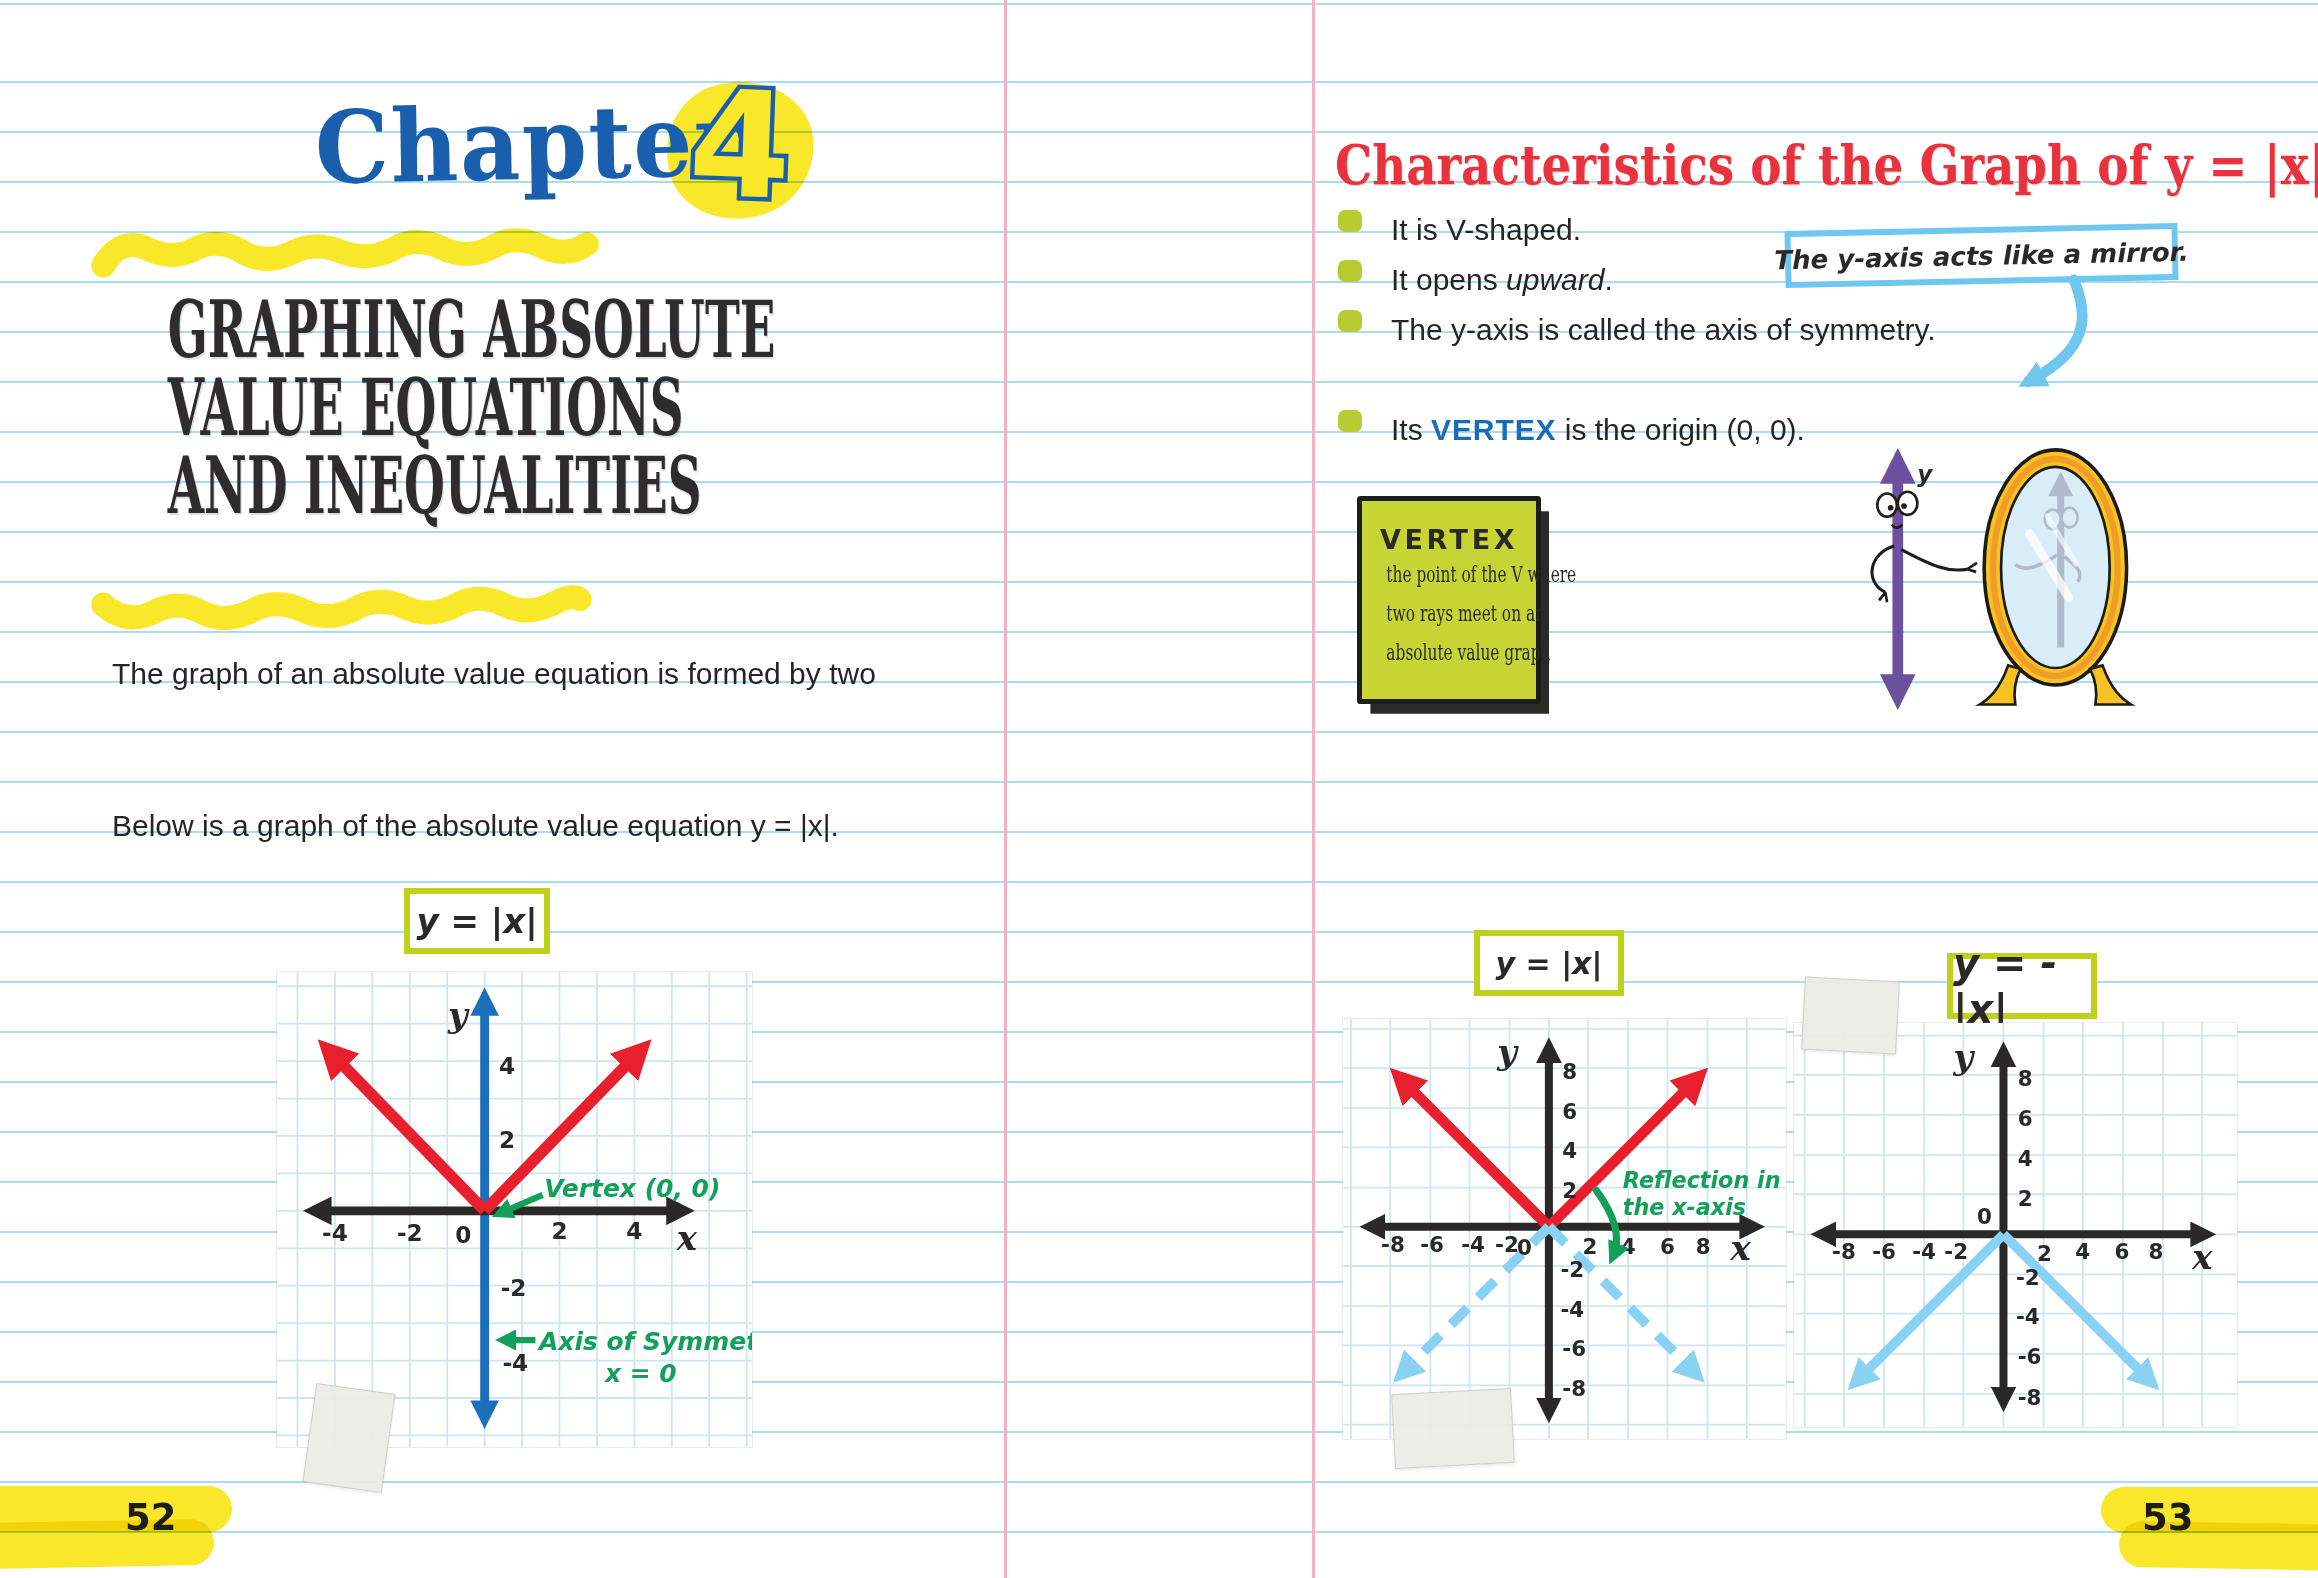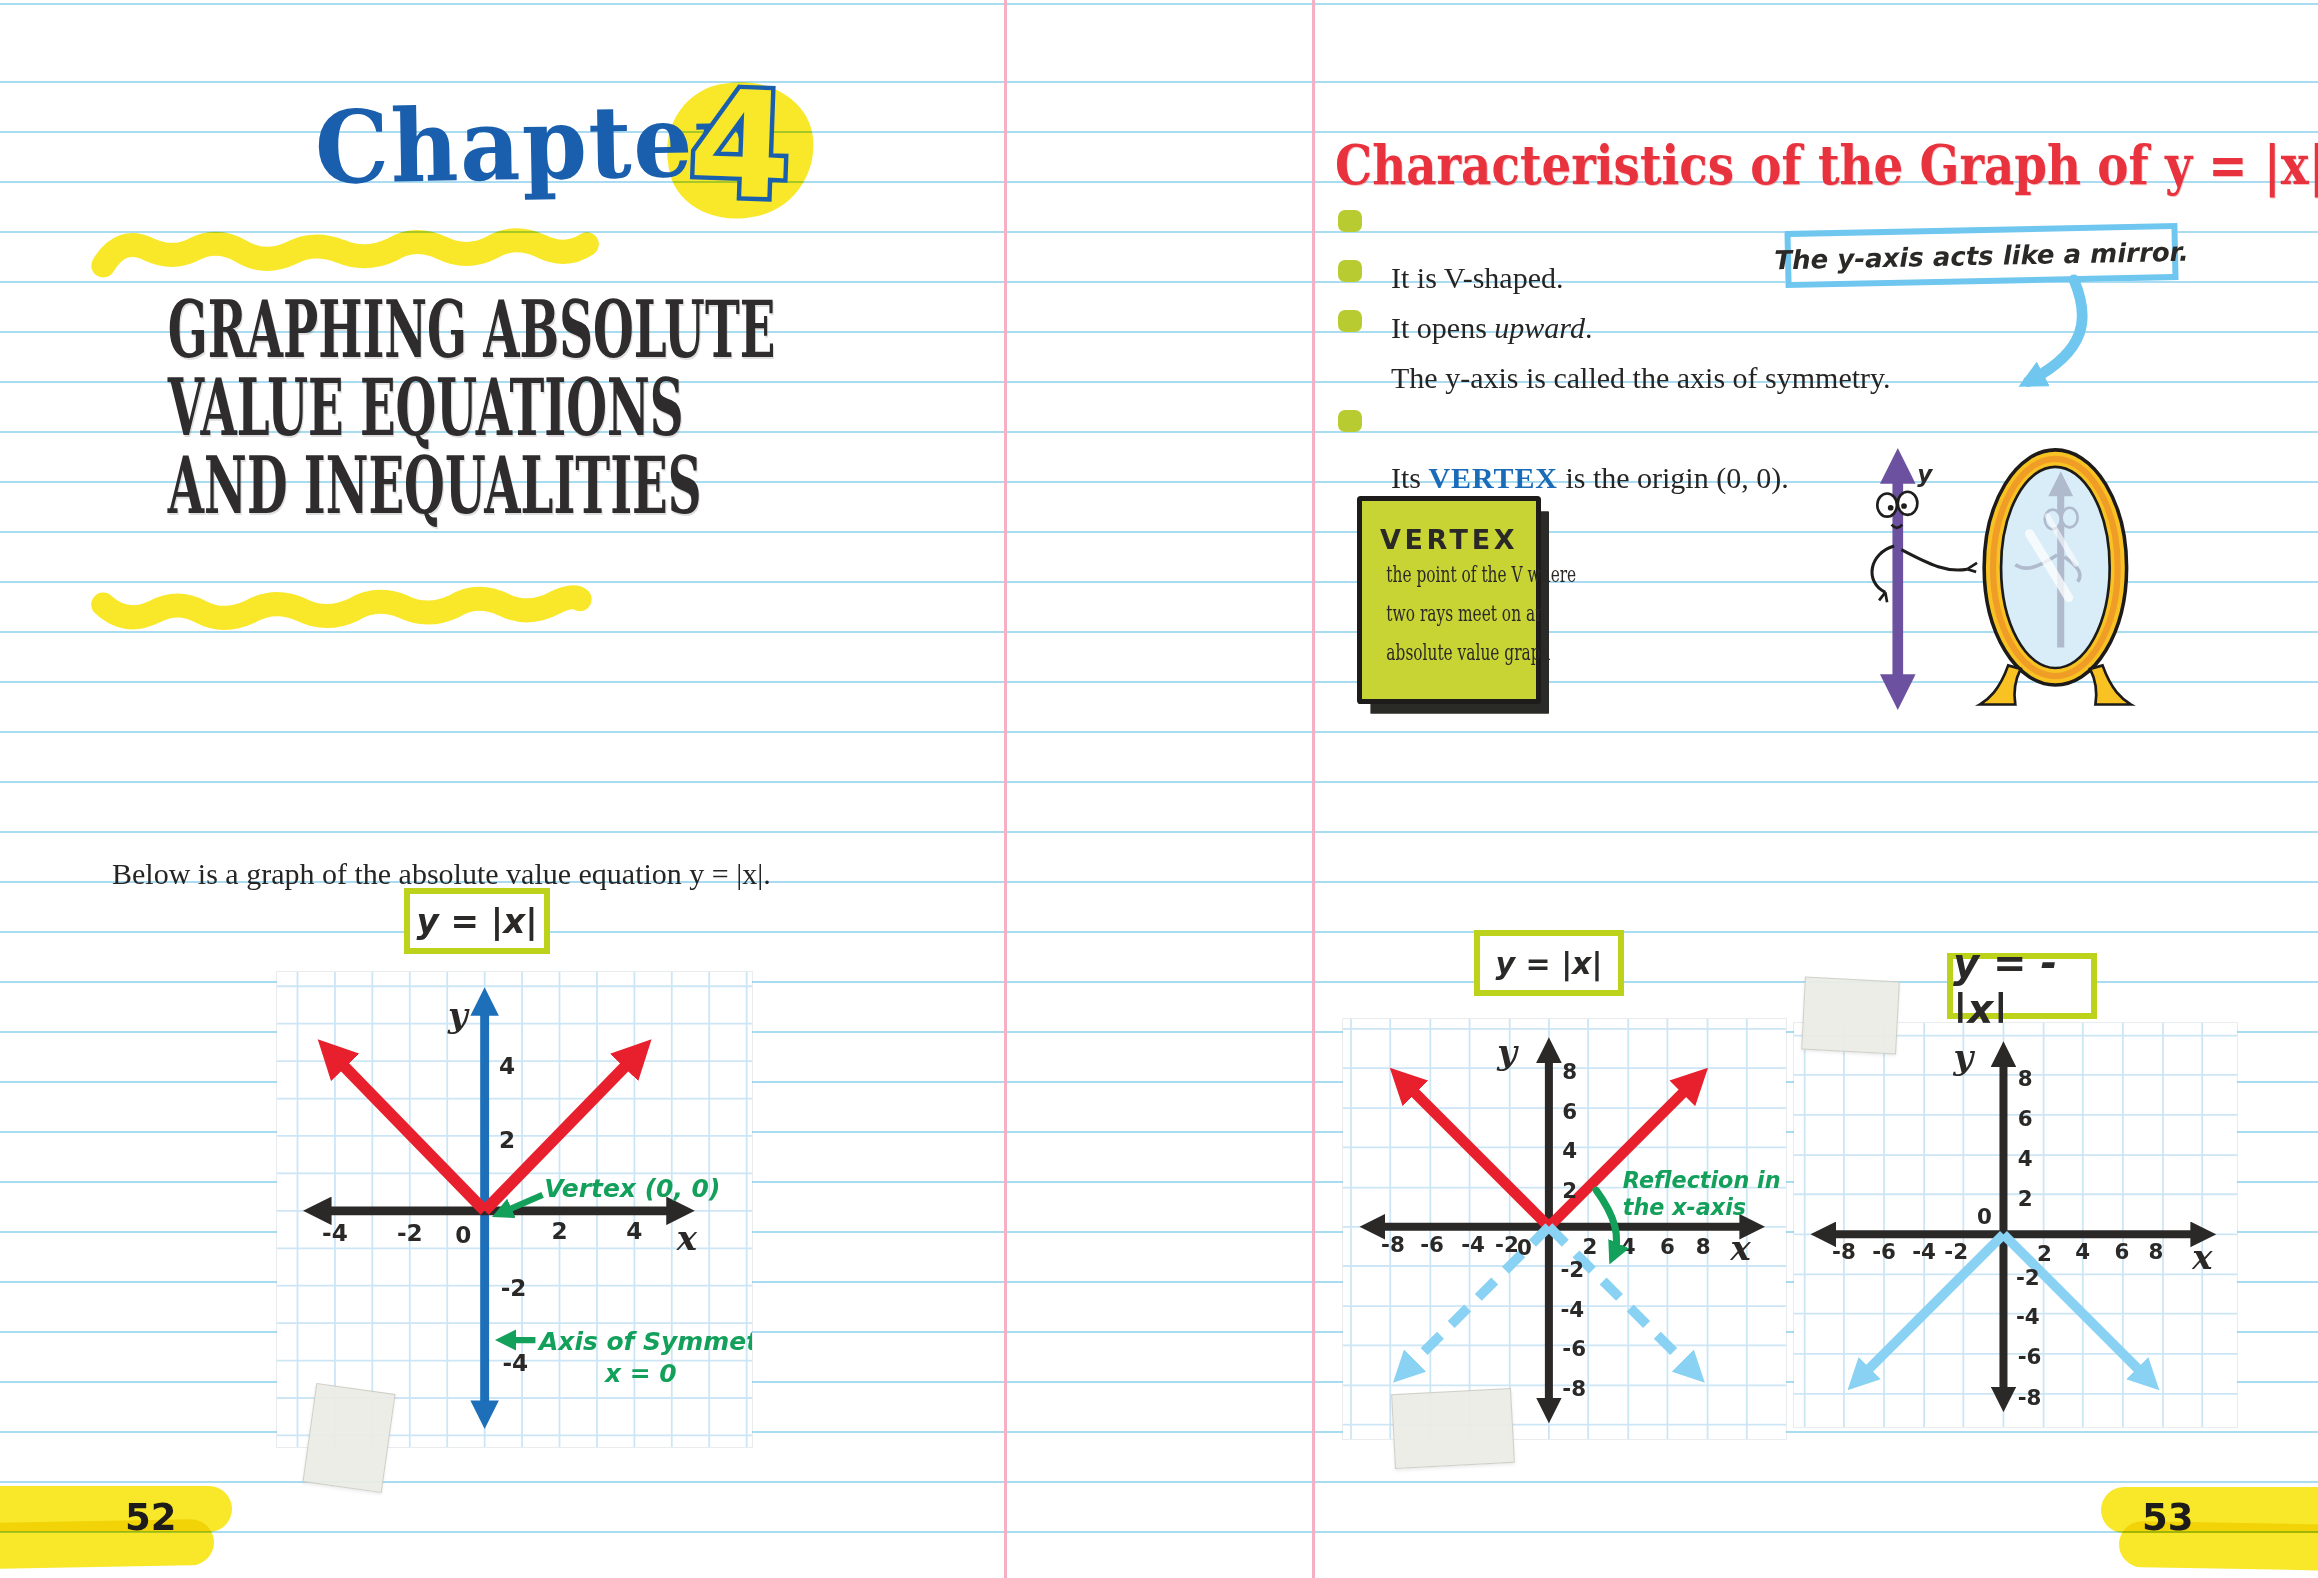--- a/index.html
+++ b/index.html
@@ -10,21 +10,21 @@
     background-position:0 33px;}
   .pinkline{position:absolute;top:0;bottom:0;width:2.7px;background:#f6b0c4;}
   .abs{position:absolute;}
   .hl{mix-blend-mode:multiply;}
   
   .chapter-word{font-family:"DejaVu Serif",serif;font-weight:bold;color:#1a5fae;
     font-size:100px;transform:scaleX(.93) rotate(-1deg);transform-origin:left top;letter-spacing:1.8px;}
   .big-title div{font-family:"DejaVu Serif",serif;font-weight:bold;color:#2e2c2c;
     font-size:78px;line-height:78px;transform:scaleX(.6);transform-origin:center;white-space:nowrap;
     text-shadow:1.8px 1.8px 0 rgba(40,40,40,.15);}
-  .hand{font-family:Liberation Serif, serif;color:#262524;margin-top:48px;}
+  .hand{font-family:Liberation Sans, sans-serif;color:#262524;}
   .body-text{font-size:30px;line-height:50px;white-space:nowrap;}
   .green-note{fill:#13a05a;font-family:"DejaVu Sans",sans-serif;font-style:italic;font-weight:bold;}
   .eq-box{background:#fff;border:6.2px solid #bcd21b;display:flex;align-items:center;justify-content:center;
     font-size:34px;font-weight:bold;font-style:italic;}
   .red-heading{font-family:"DejaVu Serif",serif;font-weight:bold;color:#e8323d;font-size:55px;
     transform:scaleX(.85);transform-origin:left top;white-space:nowrap;text-shadow:0.9px 0.9px 0 rgba(232,50,61,.3);}
   .bullet-sq{position:absolute;width:24px;height:22px;background:#b8cc32;border-radius:7.1px;}
   .bullet-text{position:absolute;font-size:30px;line-height:50px;white-space:nowrap;}
   .vertex-word{color:#1b6cb8;font-weight:bold;letter-spacing:0.9px;}
   .callout{background:#fff;border:6.2px solid #6fc6ef;display:flex;align-items:center;justify-content:center;
@@ -67,20 +67,21 @@
   <div>GRAPHING ABSOLUTE</div>
   <div>VALUE EQUATIONS</div>
   <div>AND INEQUALITIES</div>
 </div>
 
 <svg class="abs hl" style="left:89px;top:578px;" width="504" height="62" viewBox="0 0 565 70">
   <path d="M 14,30 Q 40,54 72,38 Q 98,24 124,38 Q 150,52 180,38 Q 208,22 238,36 Q 266,50 296,36 Q 322,20 352,32 Q 380,46 410,32 Q 436,16 466,30 Q 494,44 524,28 Q 544,18 552,24" fill="none" stroke="#f8e829" stroke-width="27" stroke-linecap="round"></path>
 </svg>
 
 <div class="abs hand body-text" style="left:112px;top:649px;">
+  <div>The graph of an absolute value equation is formed by two</div>
 </div>
 
 <div class="abs hand body-text" style="left:112px;top:801px;text-align:right;">Below is a graph of the absolute value equation y = |x|.</div>
 
 <div class="abs eq-box" style="left:404px;top:888px;width:134px;height:54px;">y = |x|</div>
 
 <div class="graph-paper" style="left:277px;top:972px;width:475px;height:475px;"></div>
 <svg class="abs" style="left:277px;top:972px;" width="475" height="475" viewBox="0 0 533 533">
   <defs>
     <marker id="ahRed" viewBox="0 0 10 10" refX="6" refY="5" markerWidth="3.4" markerHeight="3.4" orient="auto-start-reverse">

